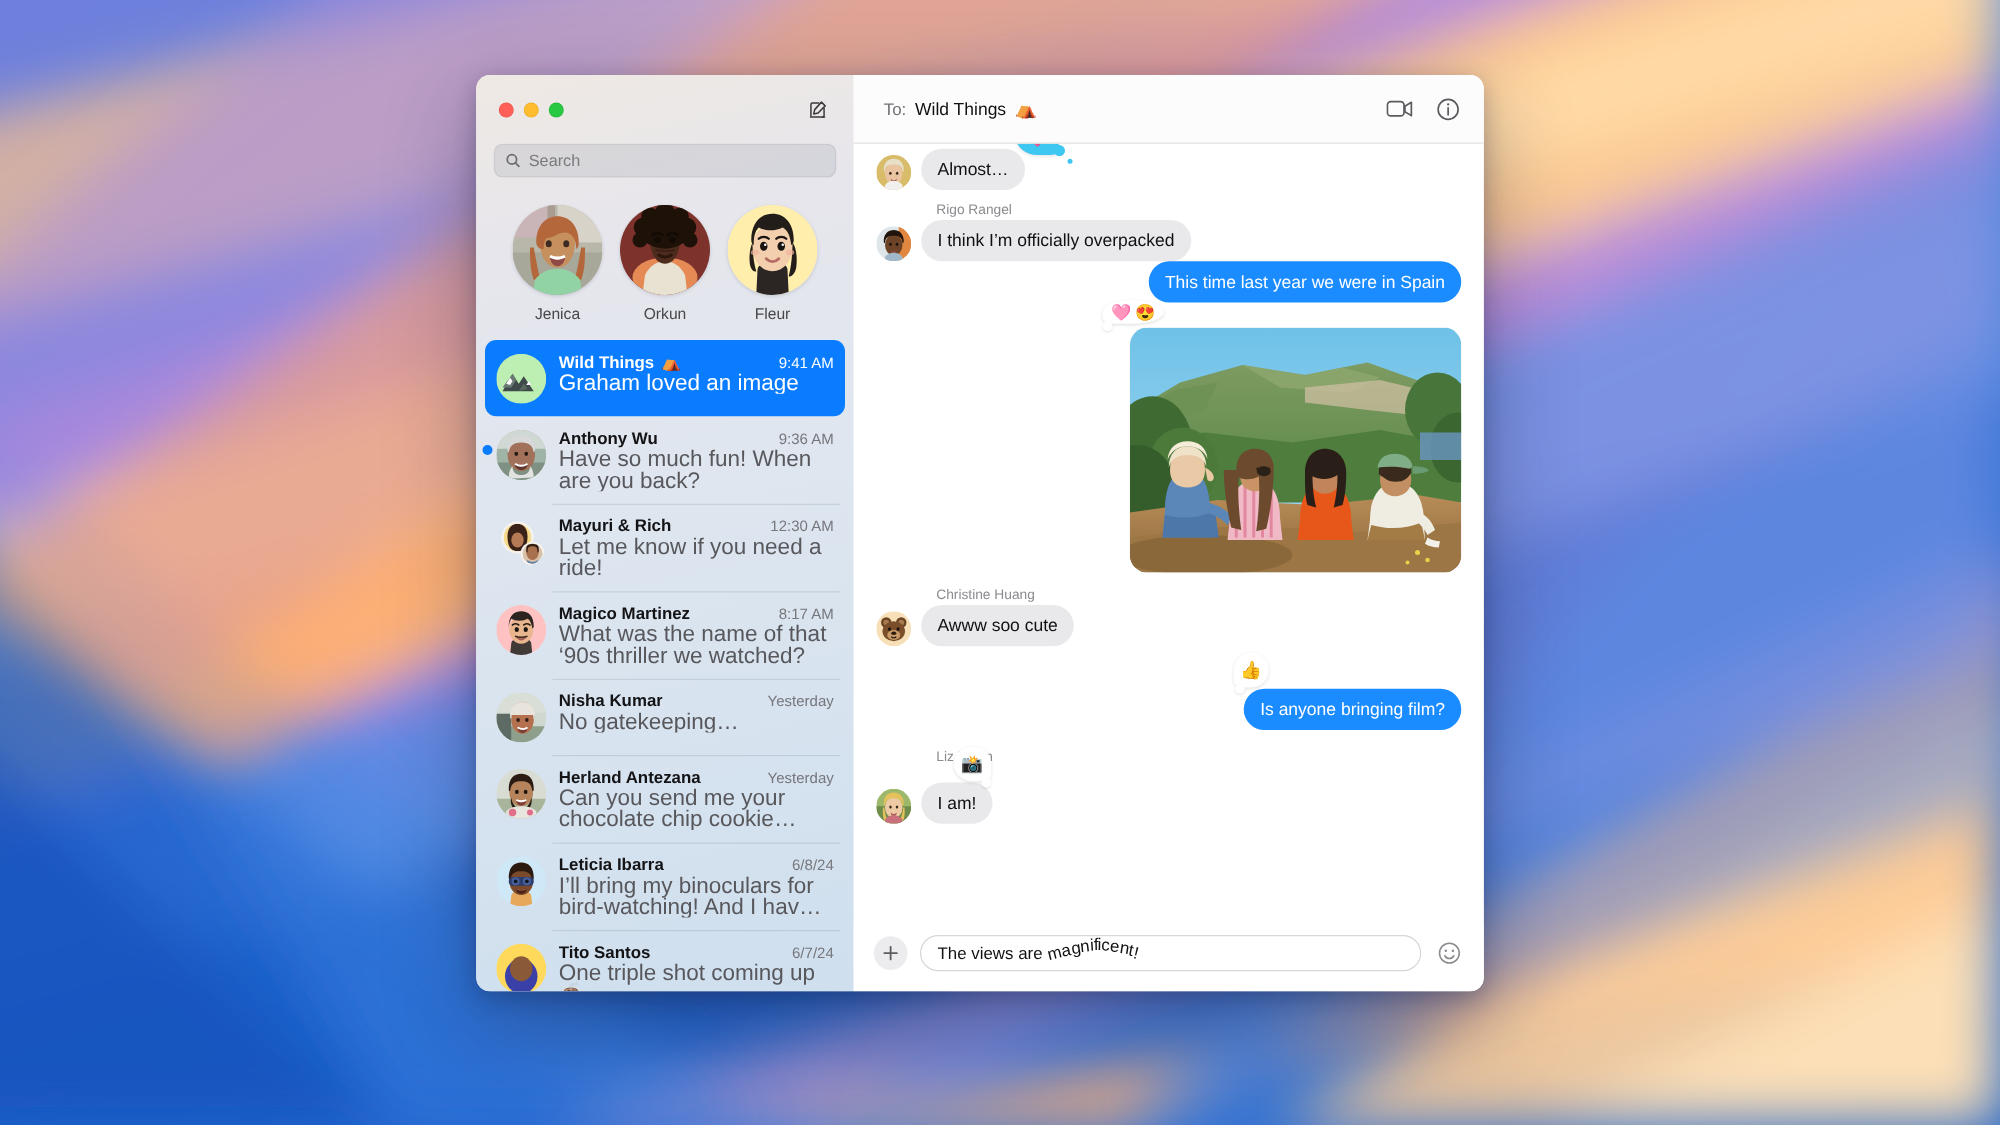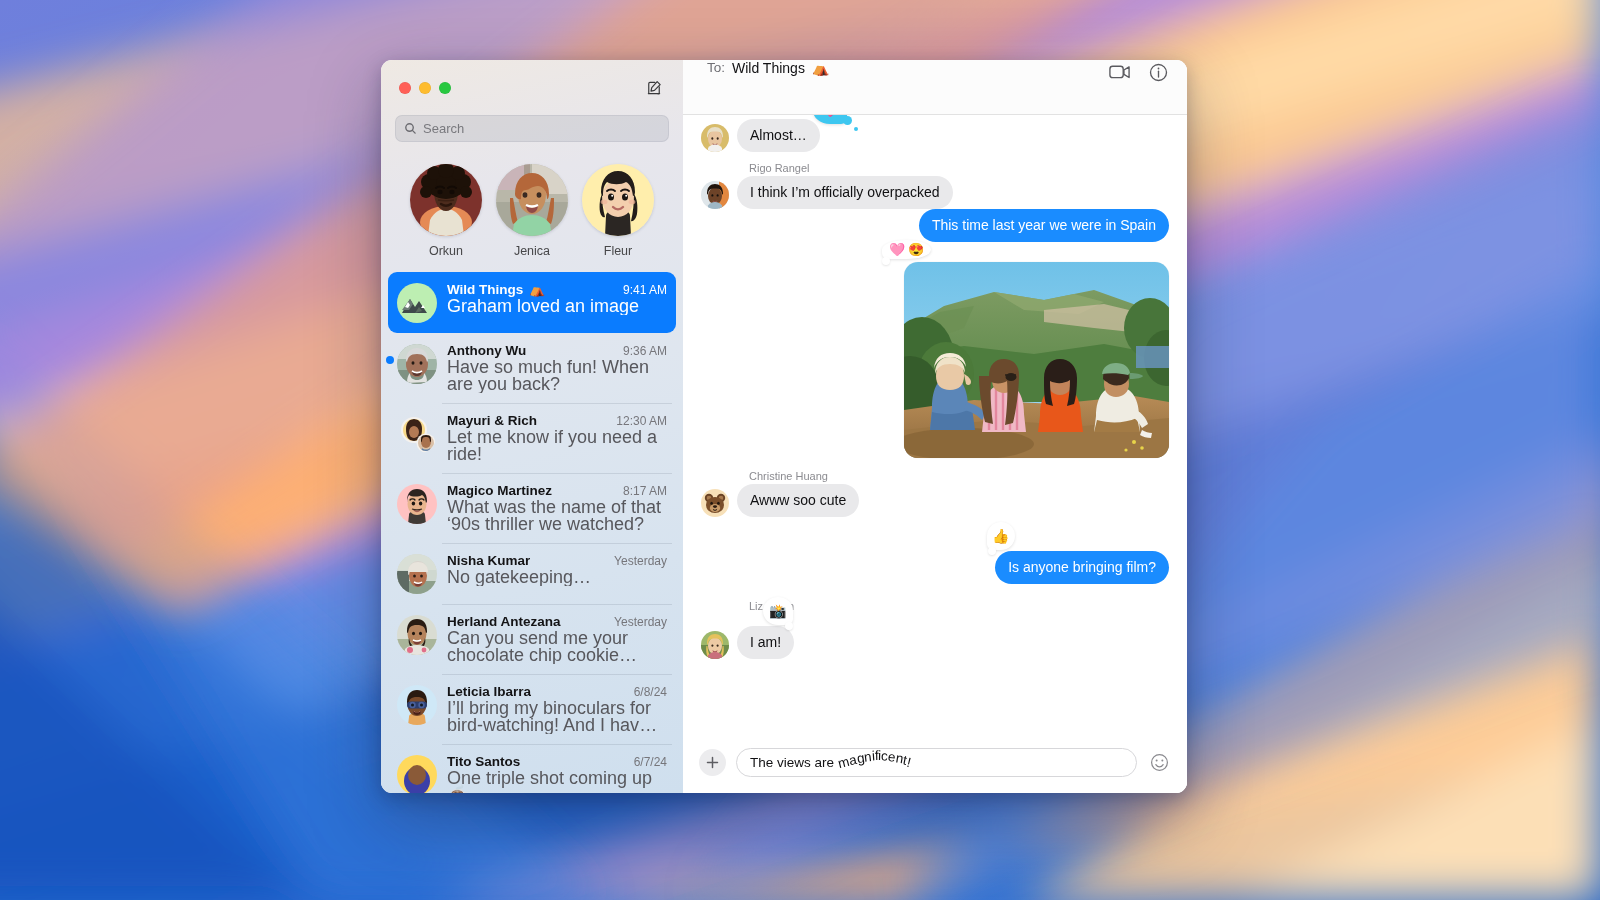--- a/index.html
+++ b/index.html
@@ -117,21 +117,21 @@
   .conv.selected .conv-name, .conv.selected .conv-time, .conv.selected .conv-preview { color:#fff; }
   .unread-dot {
     position: absolute; left: -2px; top: 23px;
     width: 8px; height: 8px; border-radius: 50%; background:#0a7cff;
   }
 
   
   #pane { flex: 1 1 auto; display:flex; flex-direction: column; background:#fff; position: relative;}
   .pane-header {
     height: 55px; flex: 0 0 55px;
-    display:flex; align-items:flex-start; gap: 7px;
+    display:flex; align-items:center; gap: 7px;
     padding: 0 17px 0 24px;
     background: rgba(252,252,252,.92);
     border-bottom: .5px solid rgba(0,0,0,.10);
     position: relative; z-index: 5;
   }
   .to-label { font-size: 13.5px; color:#6f6f74; }
   .to-name { font-size: 14px; color:#111113; }
   .to-emoji { font-size: 14px; }
   .hdr-actions { margin-left:auto; display:flex; align-items:center; gap: 14px; }
   .hdr-btn { cursor:pointer; display:flex; align-items:center; justify-content:center; width:24px; height:24px;}
@@ -311,62 +311,62 @@
         </span>
         <input type="text" placeholder="Search" style="">
       </div>
     </div>
 
     <div class="pinned">
 
       <div class="pinned-item">
         <div class="pinned-av">
           <svg viewBox="0 0 72 72" width="72" height="72">
+            <rect width="72" height="72" fill="#b9b7a9"></rect>
+            <rect x="0" y="0" width="34" height="26" fill="#c9b4b8"></rect>
+            <rect x="36" y="0" width="36" height="30" fill="#d8d3c8"></rect>
+            <rect x="28" y="0" width="6" height="32" fill="#a99d92"></rect>
+            <rect x="0" y="38" width="72" height="34" fill="#a8a89a"></rect>
+            <path d="M22 30c0-10 6-16 14-16s14 6 14 16c0 12-6 20-14 20s-14-8-14-20z" fill="#c68f5e"></path>
+            <path d="M19 30c0-14 8-21 17-21s17 7 17 21c0 3-1 5-2 5 0-8-4-13-9-13-6 0-9 4-12 4-4 0-5 3-5 9-3 1-6-2-6-5z" fill="#b4673a"></path>
+            <path d="M17 34c2 10 3 18 5 24l-5 2c-3-8-3-18-3-26z" fill="#b4673a"></path>
+            <path d="M55 34c-2 10-3 18-5 24l5 2c3-8 3-18 3-26z" fill="#b4673a"></path>
+            <ellipse cx="29" cy="31" rx="2.4" ry="2.8" fill="#3a2a22"></ellipse>
+            <ellipse cx="43" cy="31" rx="2.4" ry="2.8" fill="#3a2a22"></ellipse>
+            <path d="M30 41c3 4 9 4 12 0 0 5-3 8-6 8s-6-3-6-8z" fill="#8f4a48"></path>
+            <path d="M30 41c4 2 8 2 12 0" stroke="#fff" stroke-width="2.4" fill="none"></path>
+            <path d="M18 60c4-6 11-9 18-9s14 3 18 9l2 12H16z" fill="#92d3a5"></path>
+          </svg>
+        </div>
+        <div class="pinned-name">Jenica</div>
+      </div>
+
+      <div class="pinned-item">
+        <div class="pinned-av">
+          <svg viewBox="0 0 72 72" width="72" height="72">
             <rect width="72" height="72" fill="#7d322c"></rect>
             <ellipse cx="36" cy="58" rx="26" ry="16" fill="#e58a55"></ellipse>
             <path d="M20 56c4-8 10-11 16-11s12 3 16 11l2 16H18z" fill="#e8e2d2"></path>
             <path d="M24 27c0-10 5-16 12-16s12 6 12 16c0 12-5 20-12 20s-12-8-12-20z" fill="#4d2c1d"></path>
             <ellipse cx="36" cy="20" rx="20" ry="15" fill="#1d1108"></ellipse>
             <circle cx="19" cy="18" r="8" fill="#1d1108"></circle>
               <circle cx="53" cy="18" r="8" fill="#1d1108"></circle>
             <circle cx="24" cy="9" r="7" fill="#1d1108"></circle>
               <circle cx="48" cy="9" r="7" fill="#1d1108"></circle>
             <circle cx="36" cy="6" r="8" fill="#1d1108"></circle>
             <circle cx="16" cy="28" r="6" fill="#1d1108"></circle>
               <circle cx="56" cy="28" r="6" fill="#1d1108"></circle>
             <ellipse cx="30" cy="28" rx="2.6" ry="2.2" fill="#120a05"></ellipse>
             <ellipse cx="42" cy="28" rx="2.6" ry="2.2" fill="#120a05"></ellipse>
             <path d="M26 24c2-2 6-2 8 0M38 24c2-2 6-2 8 0" stroke="#120a05" stroke-width="2" fill="none" stroke-linecap="round"></path>
             <path d="M31 40c3 2 7 2 10 0" stroke="#2b160c" stroke-width="2.4" fill="none" stroke-linecap="round"></path>
             <path d="M28 36c5 1 11 1 16 0" stroke="#3b2013" stroke-width="1.6" fill="none"></path>
           </svg>
         </div>
         <div class="pinned-name">Orkun</div>
-      </div>
-
-      <div class="pinned-item">
-        <div class="pinned-av">
-          <svg viewBox="0 0 72 72" width="72" height="72">
-            <rect width="72" height="72" fill="#b9b7a9"></rect>
-            <rect x="0" y="0" width="34" height="26" fill="#c9b4b8"></rect>
-            <rect x="36" y="0" width="36" height="30" fill="#d8d3c8"></rect>
-            <rect x="28" y="0" width="6" height="32" fill="#a99d92"></rect>
-            <rect x="0" y="38" width="72" height="34" fill="#a8a89a"></rect>
-            <path d="M22 30c0-10 6-16 14-16s14 6 14 16c0 12-6 20-14 20s-14-8-14-20z" fill="#c68f5e"></path>
-            <path d="M19 30c0-14 8-21 17-21s17 7 17 21c0 3-1 5-2 5 0-8-4-13-9-13-6 0-9 4-12 4-4 0-5 3-5 9-3 1-6-2-6-5z" fill="#b4673a"></path>
-            <path d="M17 34c2 10 3 18 5 24l-5 2c-3-8-3-18-3-26z" fill="#b4673a"></path>
-            <path d="M55 34c-2 10-3 18-5 24l5 2c3-8 3-18 3-26z" fill="#b4673a"></path>
-            <ellipse cx="29" cy="31" rx="2.4" ry="2.8" fill="#3a2a22"></ellipse>
-            <ellipse cx="43" cy="31" rx="2.4" ry="2.8" fill="#3a2a22"></ellipse>
-            <path d="M30 41c3 4 9 4 12 0 0 5-3 8-6 8s-6-3-6-8z" fill="#8f4a48"></path>
-            <path d="M30 41c4 2 8 2 12 0" stroke="#fff" stroke-width="2.4" fill="none"></path>
-            <path d="M18 60c4-6 11-9 18-9s14 3 18 9l2 12H16z" fill="#92d3a5"></path>
-          </svg>
-        </div>
-        <div class="pinned-name">Jenica</div>
       </div>
 
       <div class="pinned-item">
         <div class="pinned-av">
           <svg viewBox="0 0 72 72" width="72" height="72">
             <rect width="72" height="72" fill="#ffeeac"></rect>
             <path d="M24 52c0-4 4-6 12-6s12 2 12 6l1 20H23z" fill="#2b2623"></path>
             <ellipse cx="36" cy="34" rx="16" ry="19" fill="#f3cfae"></ellipse>
             <path d="M19 28c0-13 7-21 17-21s17 8 17 21c0 2-1 4-2 4-1-8-3-12-7-14-5 3-14 3-19 0-3 3-4 7-4 14-1 0-2-2-2-4z" fill="#231d1a"></path>
             <path d="M52 30c3 4 4 12 3 20-1 5-4 8-6 7 2-8 3-18 3-27z" fill="#231d1a"></path>

